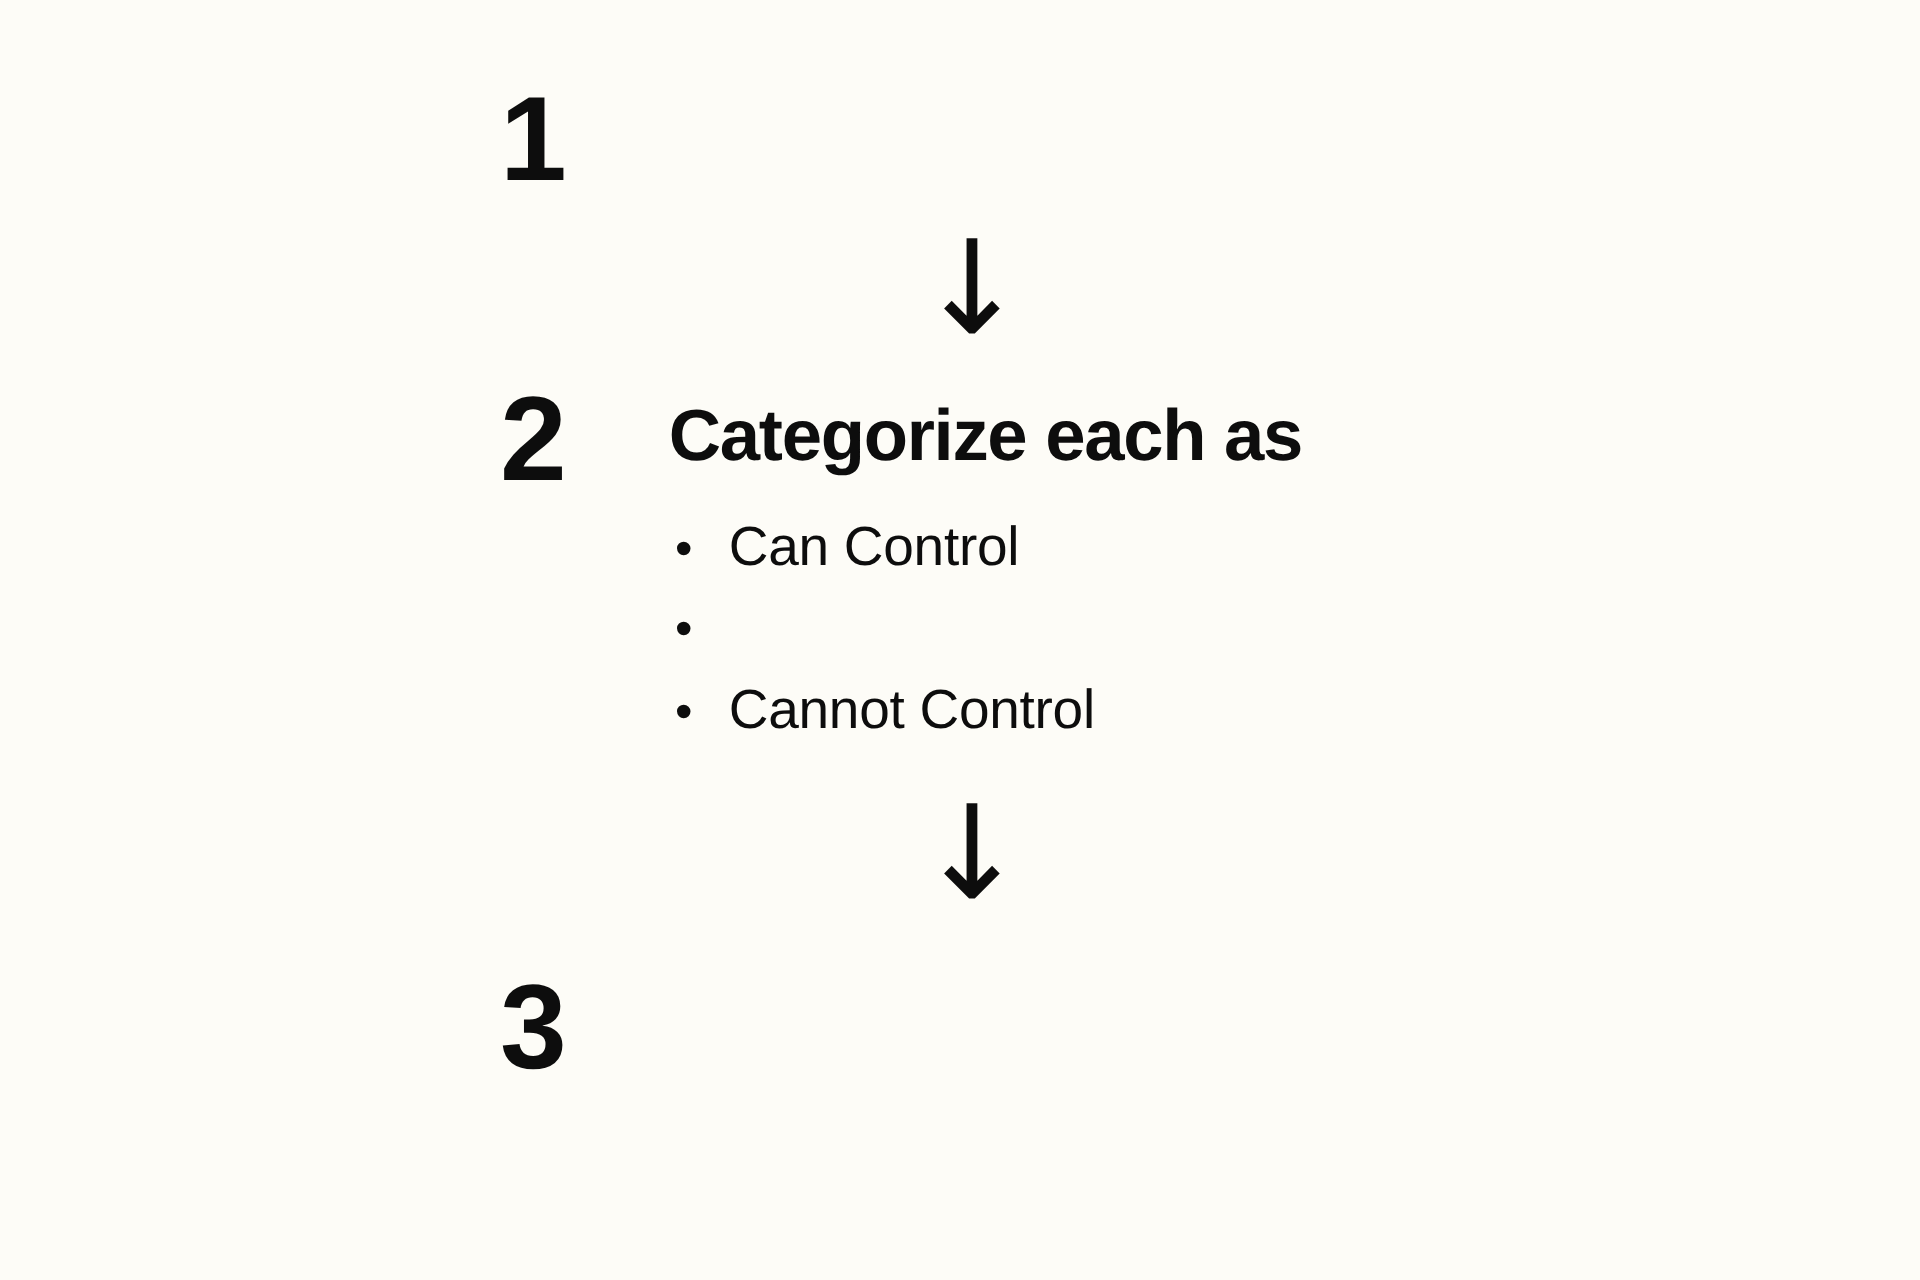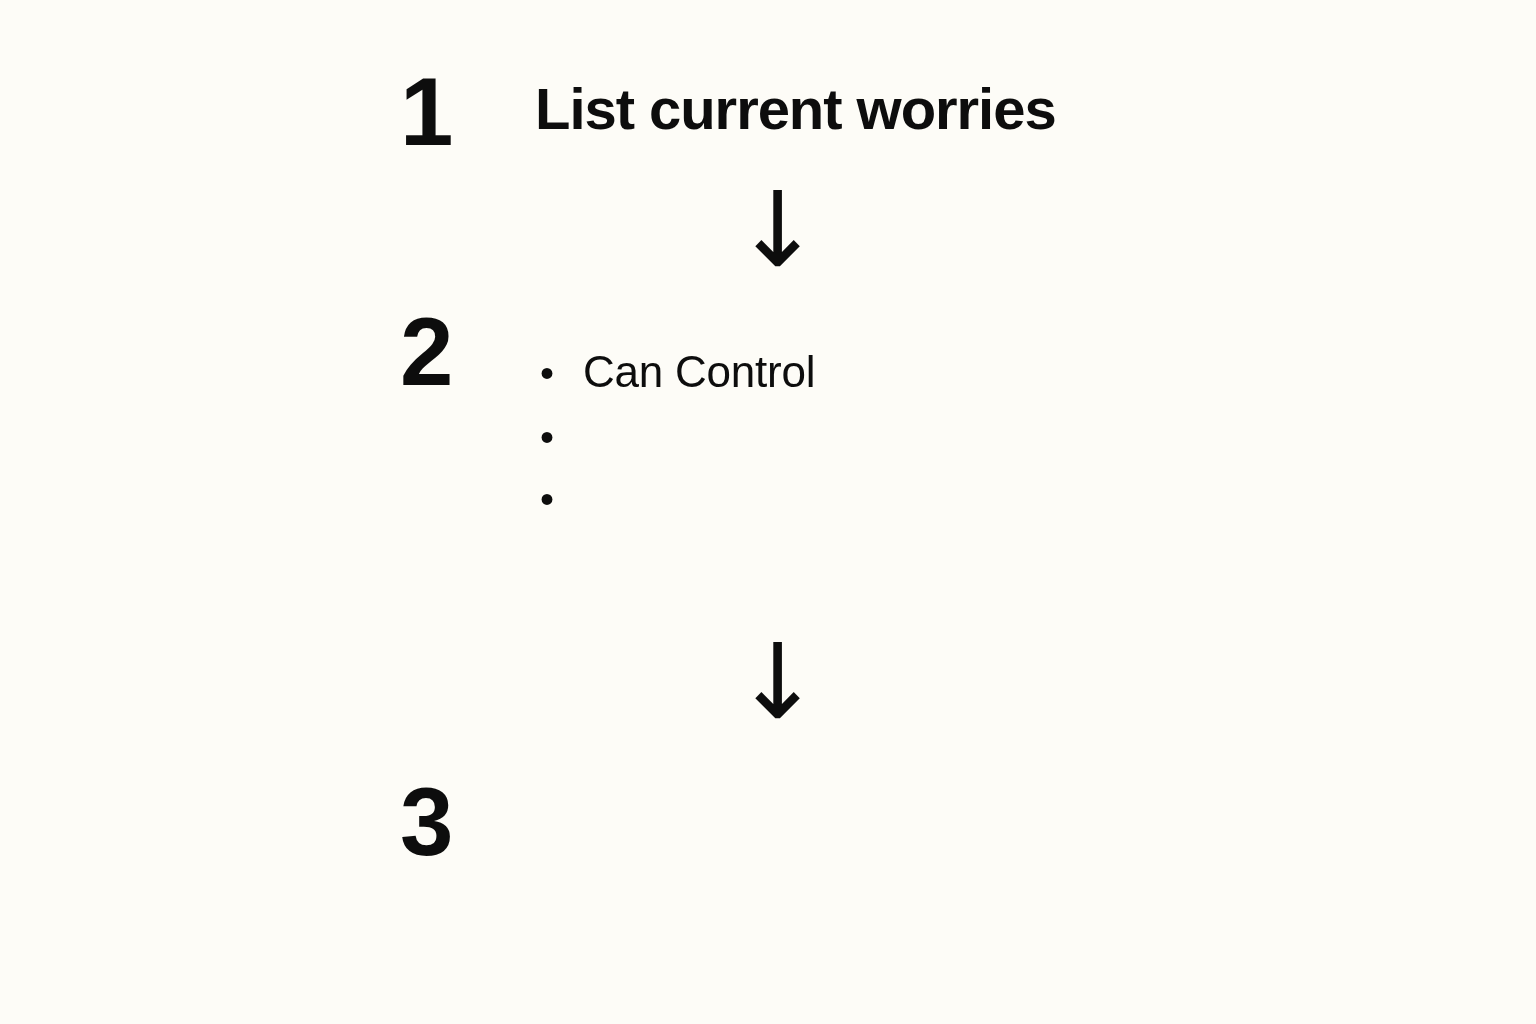--- a/index.html
+++ b/index.html
@@ -96,40 +96,39 @@
   #arrow-2 { top: 630px; }
   #step-3 { top: 782px; }
 </style>
 </head>
 <body>
 
 <div class="canvas">
 
   <div class="step" id="step-1">
     <div class="step-num">1</div>
-    <div class="step-body">
-      <div class="step-title">List current worries</div>
-    </div>
   </div>
 
   <div class="arrow" id="arrow-1">↓</div>
 
   <div class="step" id="step-2">
     <div class="step-num">2</div>
     <div class="step-body">
+      <div class="step-title">Categorize each as</div>
       <ul class="bullets">
         <li class="bullet-item">
           <span class="bullet-dot">•</span>
           <span class="bullet-label">Can Control</span>
         </li>
         <li class="bullet-item">
           <span class="bullet-dot">•</span>
         </li>
         <li class="bullet-item">
           <span class="bullet-dot">•</span>
+          <span class="bullet-label">Cannot Control</span>
         </li>
       </ul>
     </div>
   </div>
 
   <div class="arrow" id="arrow-2">↓</div>
 
   <div class="step" id="step-3">
     <div class="step-num">3</div>
   </div>

